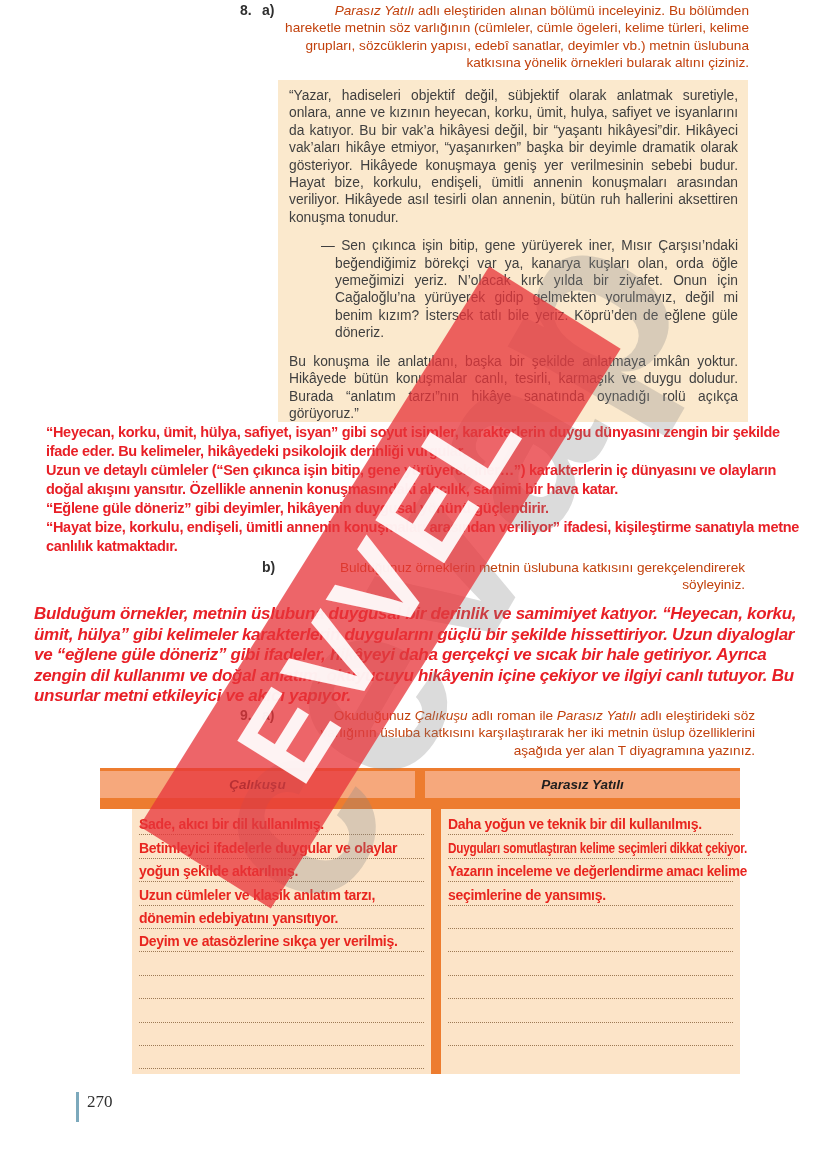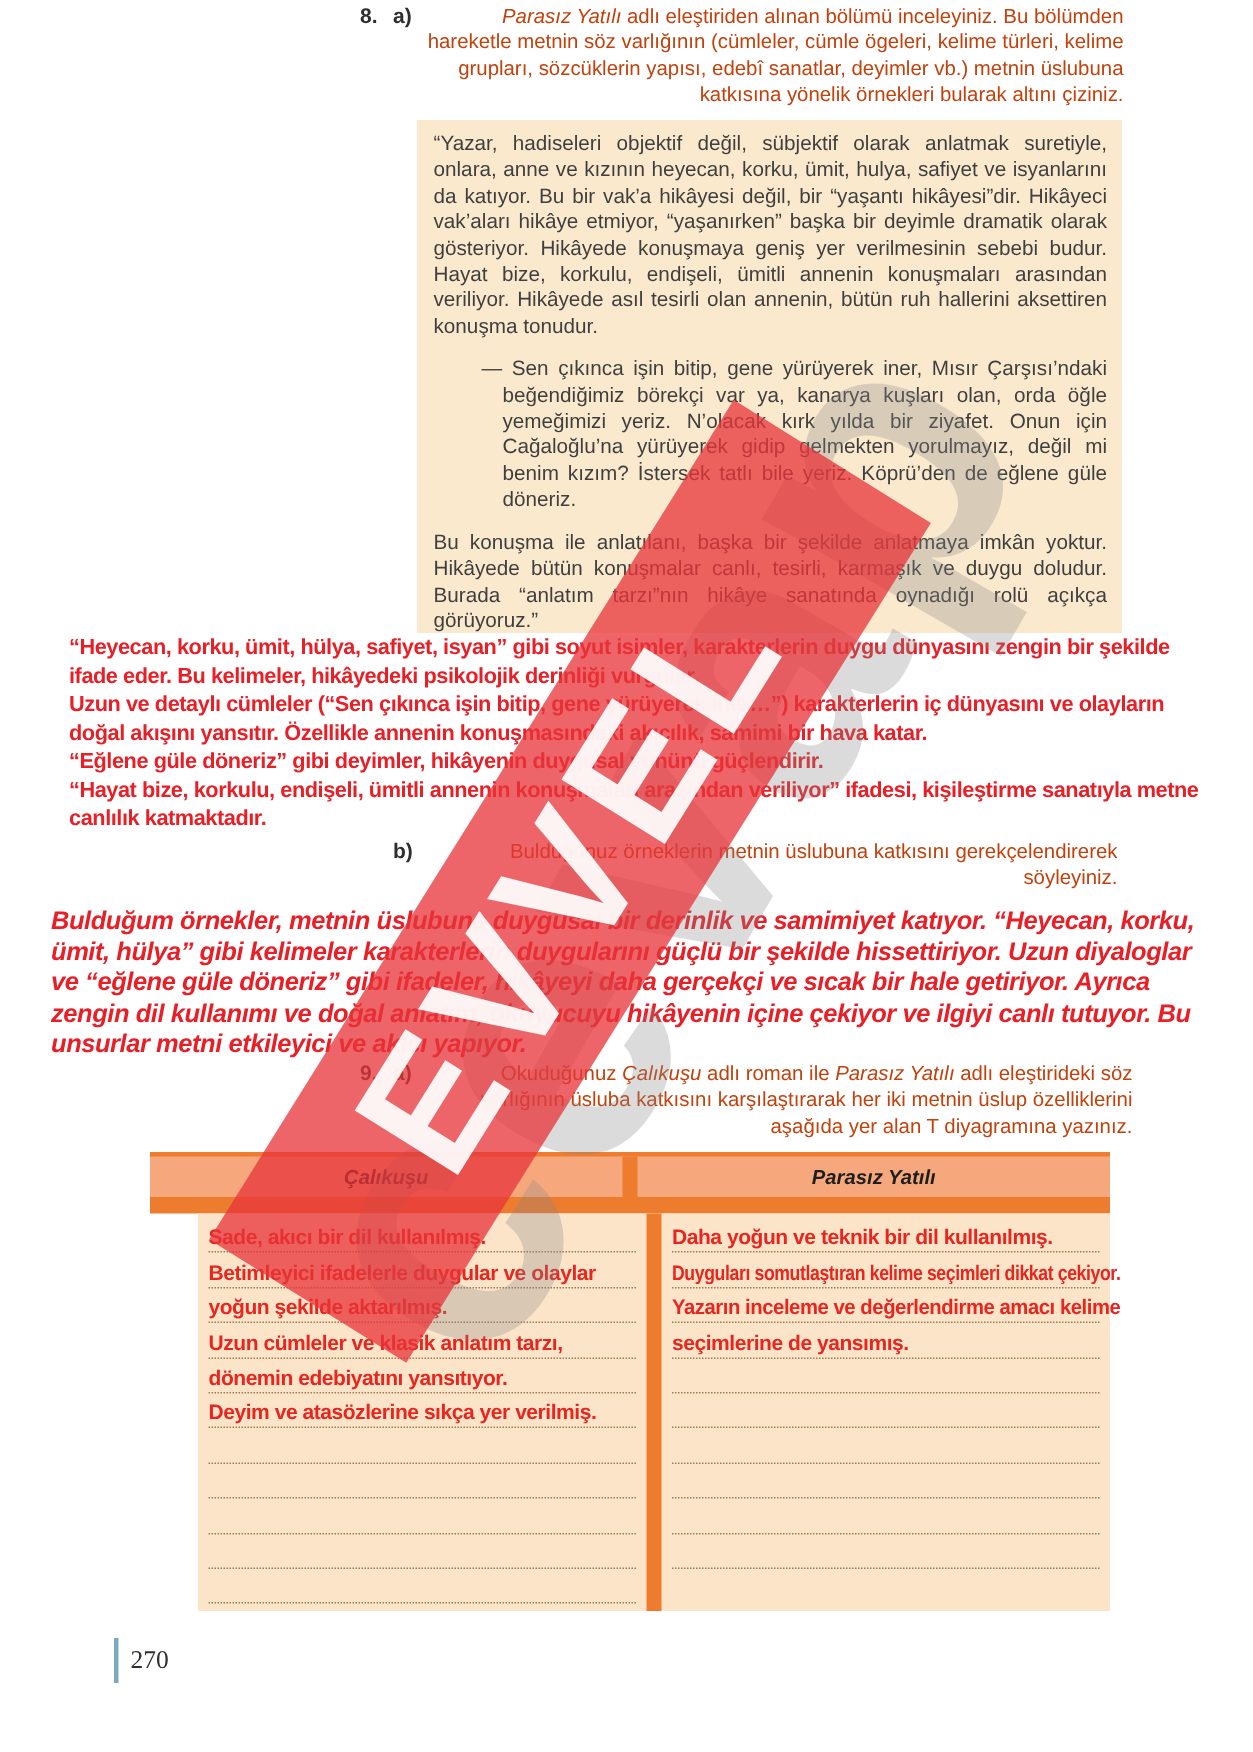--- a/index.html
+++ b/index.html
@@ -49,21 +49,21 @@
   .t-col{flex:1 1 0;padding:3px 0 5px 0;min-width:0;}
   .t-row{
     height:23.4px;box-sizing:border-box;border-bottom:1px dotted #9d7a55;
     margin:0 7px;display:flex;align-items:flex-end;overflow:visible;
   }
   .fitline{
     display:inline-block;white-space:nowrap;color:#e8251f;font-weight:bold;
     font-size:14px;letter-spacing:-0.3px;line-height:18px;padding-bottom:1px;
   }
   
-  .page-num{position:absolute;left:76px;top:1092px;display:flex;align-items:center;}
+  .page-num{position:absolute;left:76px;top:1092px;display:flex;}
   .page-num-bar{width:3px;height:30px;background:#7ca9bc;margin-right:8px;}
   .page-num-text{font-family:"Liberation Serif", serif;font-size:17px;color:#2f2f2f;}
   
   .watermark{position:absolute;inset:0;pointer-events:none;z-index:6;}
   .wm-gray{
     position:absolute;left:-15px;top:420px;width:900px;text-align:center;
     transform:rotate(-60deg);font-weight:bold;font-size:250px;
     color:rgba(135,135,135,0.30);letter-spacing:4px;font-family:"Liberation Sans", sans-serif;
   }
   .wm-red{

